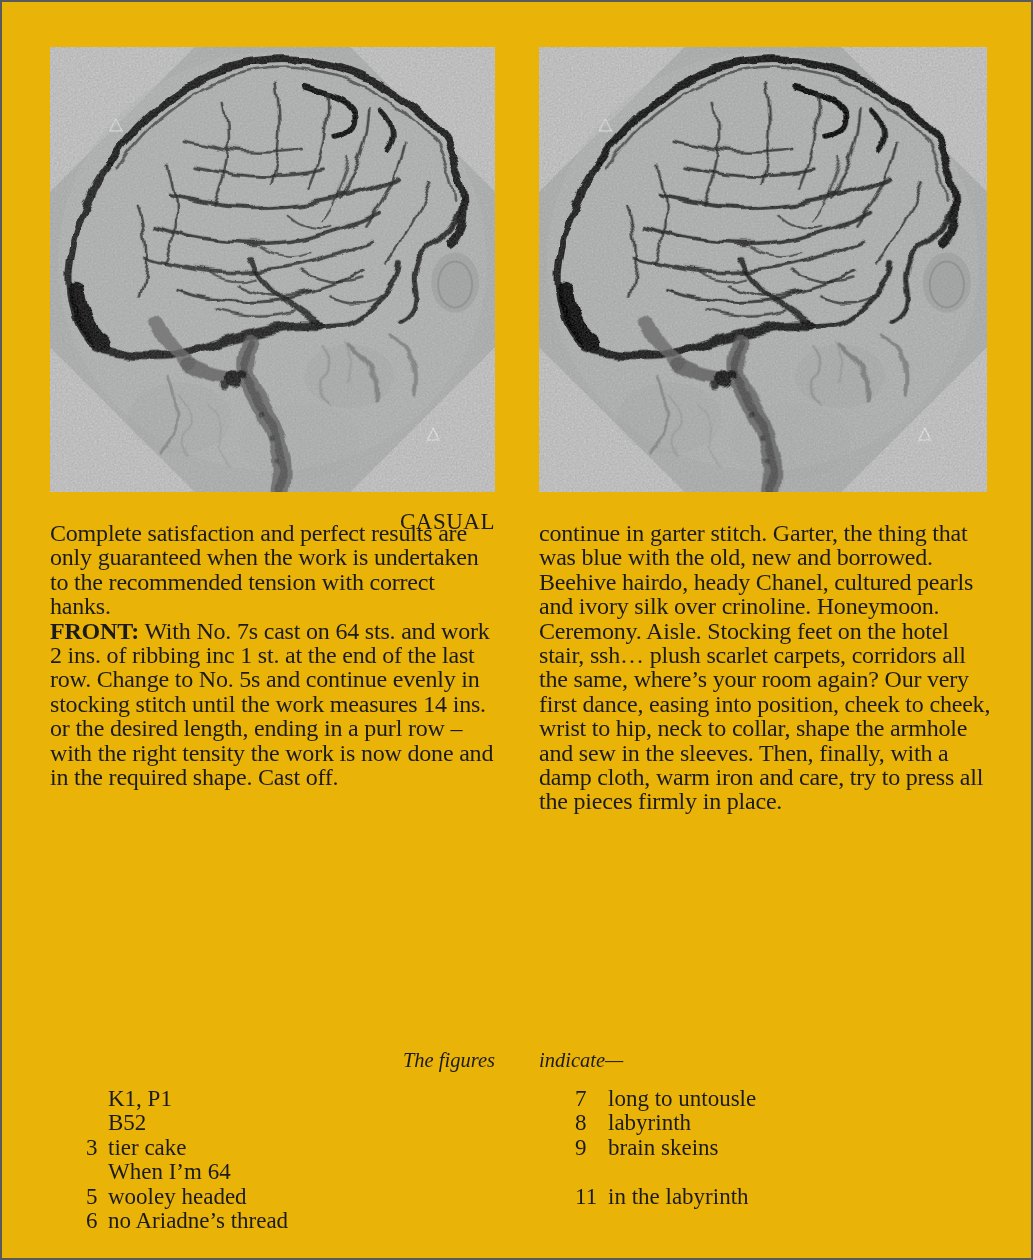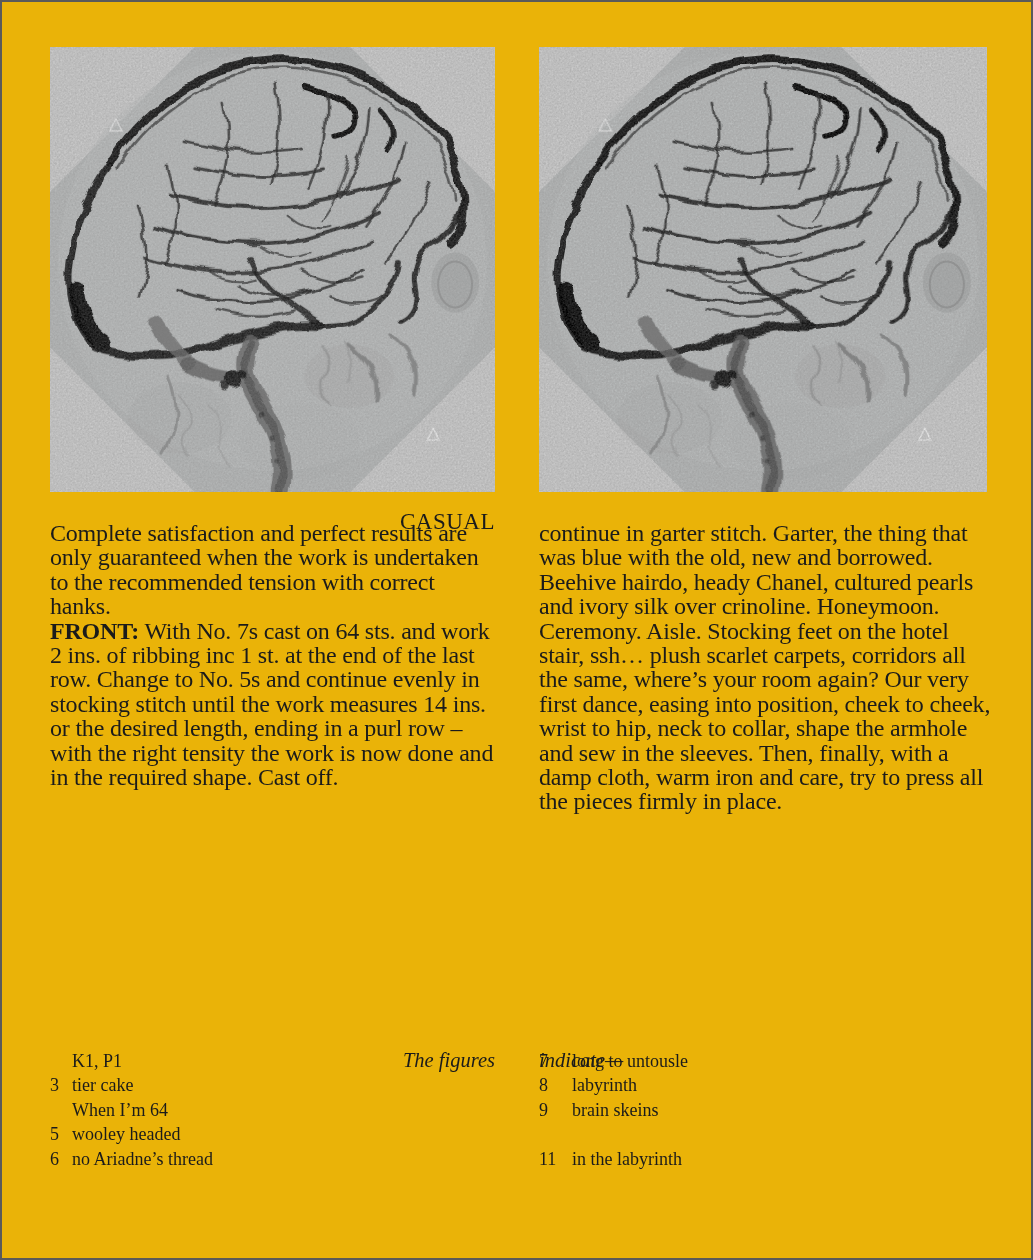--- a/index.html
+++ b/index.html
@@ -36,22 +36,22 @@
   .col b{font-weight:bold;}
 
   .cap{
     position:absolute;top:1046px;
     font-style:italic;font-size:20.5px;line-height:24.4px;
   }
   .cap.left{left:48px;width:445px;text-align:right;}
   .cap.right{left:537px;width:450px;}
 
   .list{
-    position:absolute;top:1047px;
-    font-size:18px;line-height:24.4px;
+    position:absolute;top:1085px;
+    font-size:23px;line-height:24.4px;margin-left:36px;
   }
   .list.left{left:48px;width:420px;}
   .list.right{left:537px;width:450px;}
   .lrow{display:flex;height:24.4px;}
   .list.left .num{width:22px;flex:0 0 22px;}
   .list.right .num{width:33px;flex:0 0 33px;}
 </style>
 </head>
 <body>
 
@@ -171,20 +171,24 @@
 
   <div class="cap left">The figures</div>
   <div class="cap right">indicate—</div>
 
   <div class="list left">
       <div class="lrow">
         <span class="num"></span>
         <span class="txt">K1, P1</span>
       </div>
       <div class="lrow">
+        <span class="num"></span>
+        <span class="txt">B52</span>
+      </div>
+      <div class="lrow">
         <span class="num">3</span>
         <span class="txt">tier cake</span>
       </div>
       <div class="lrow">
         <span class="num"></span>
         <span class="txt">When I’m 64</span>
       </div>
       <div class="lrow">
         <span class="num">5</span>
         <span class="txt">wooley headed</span>

